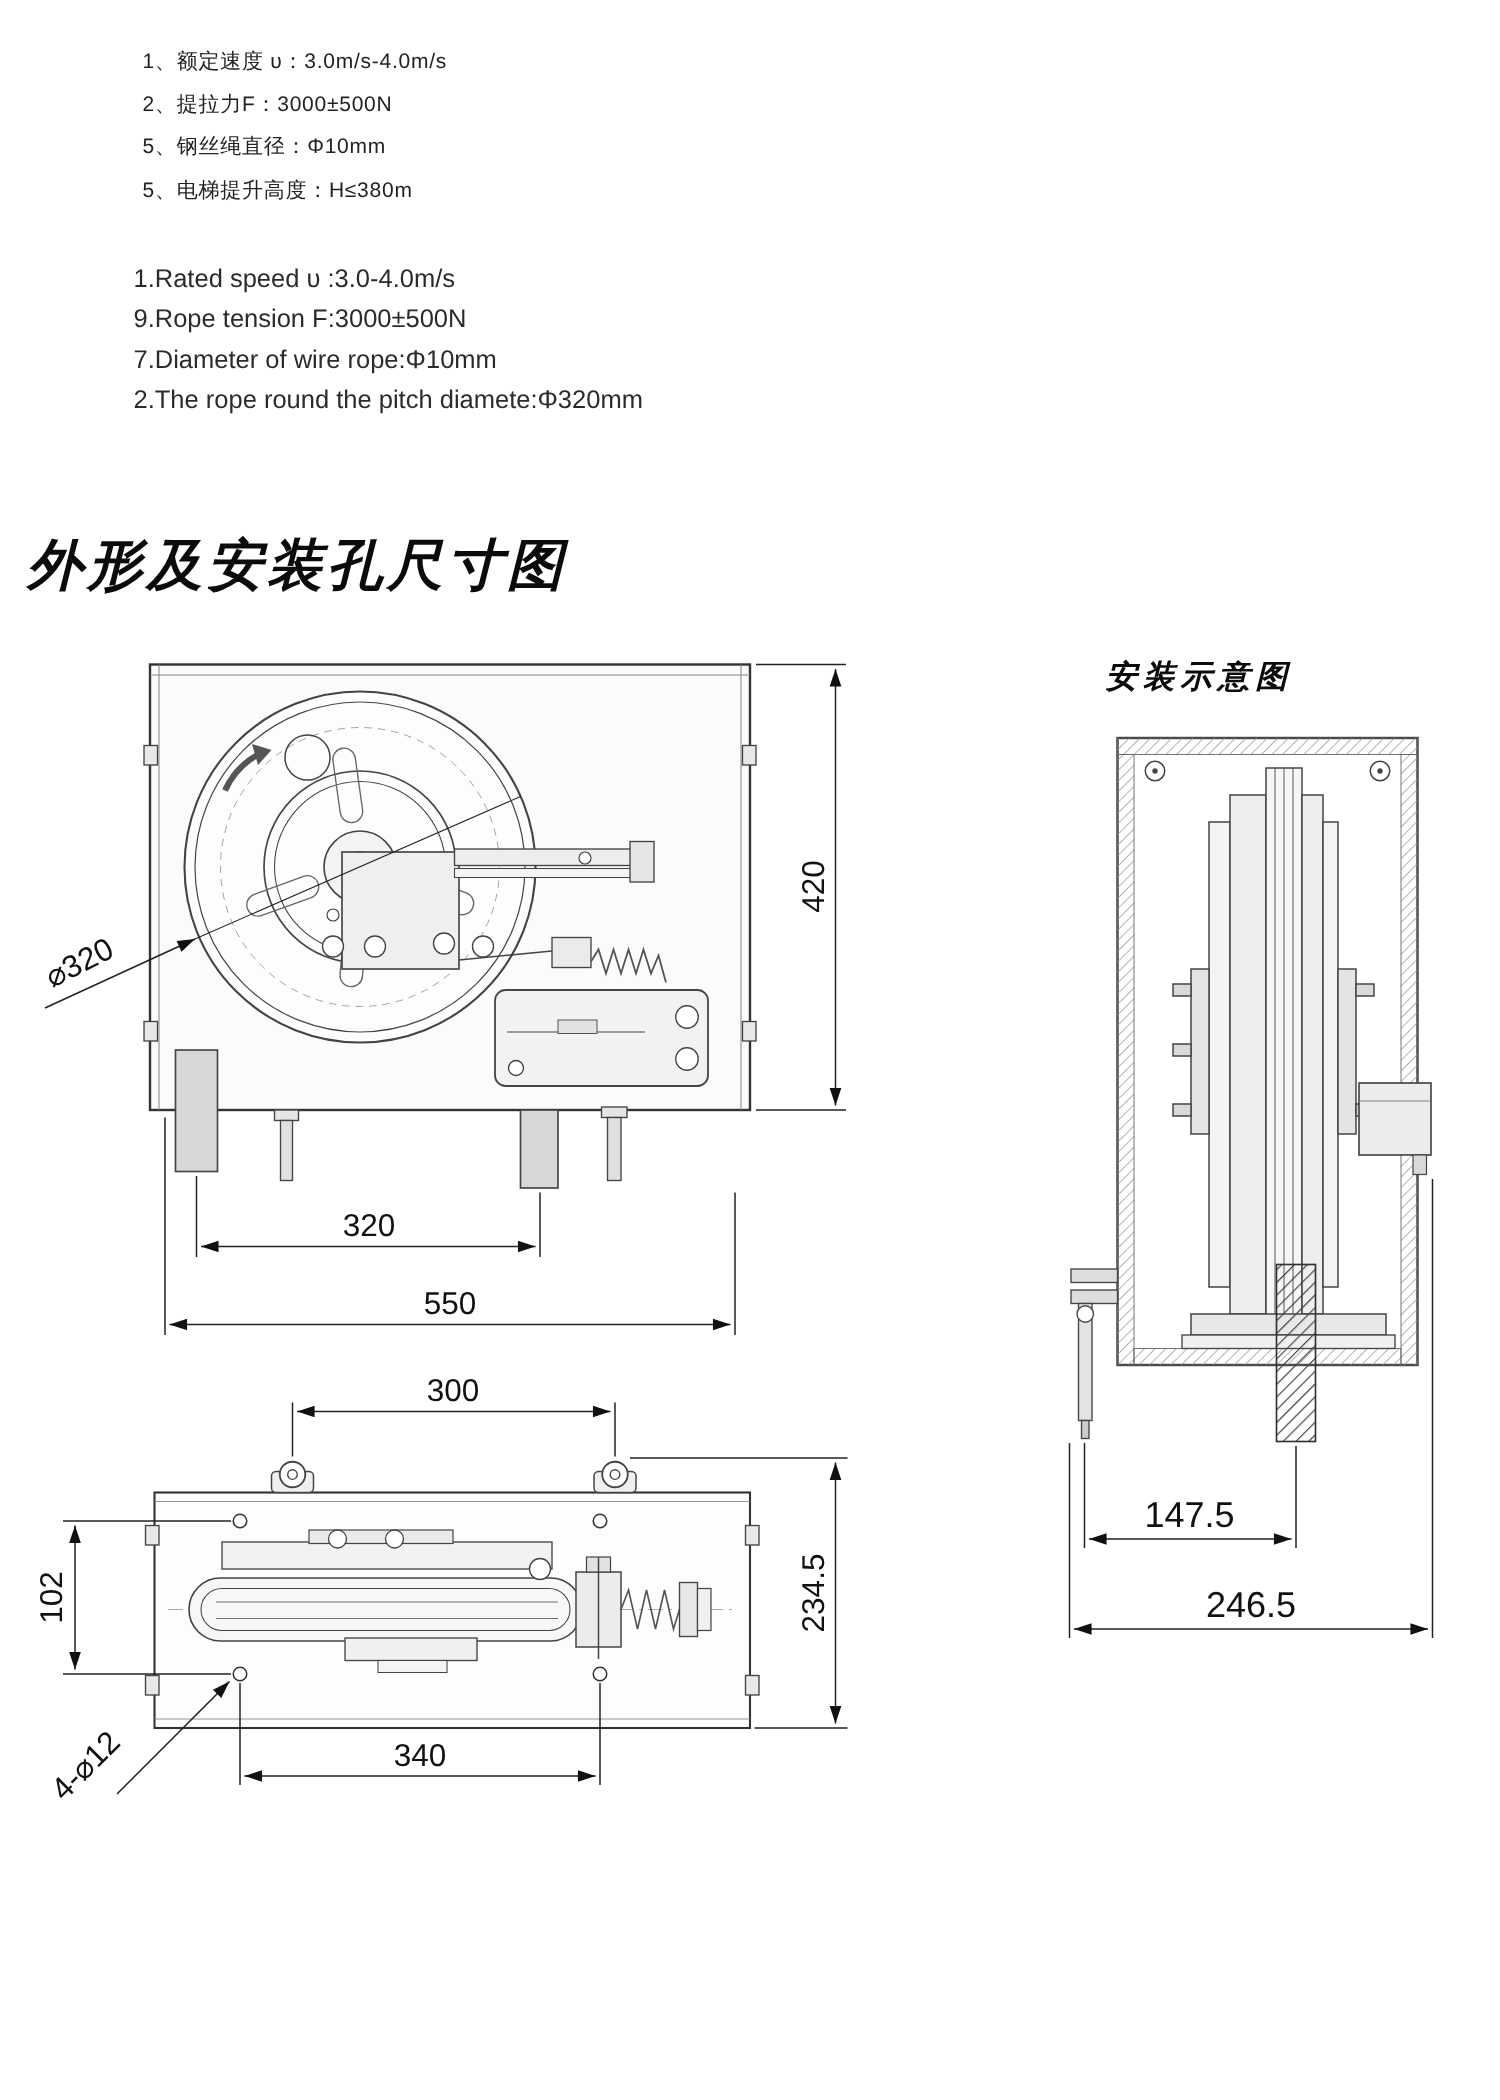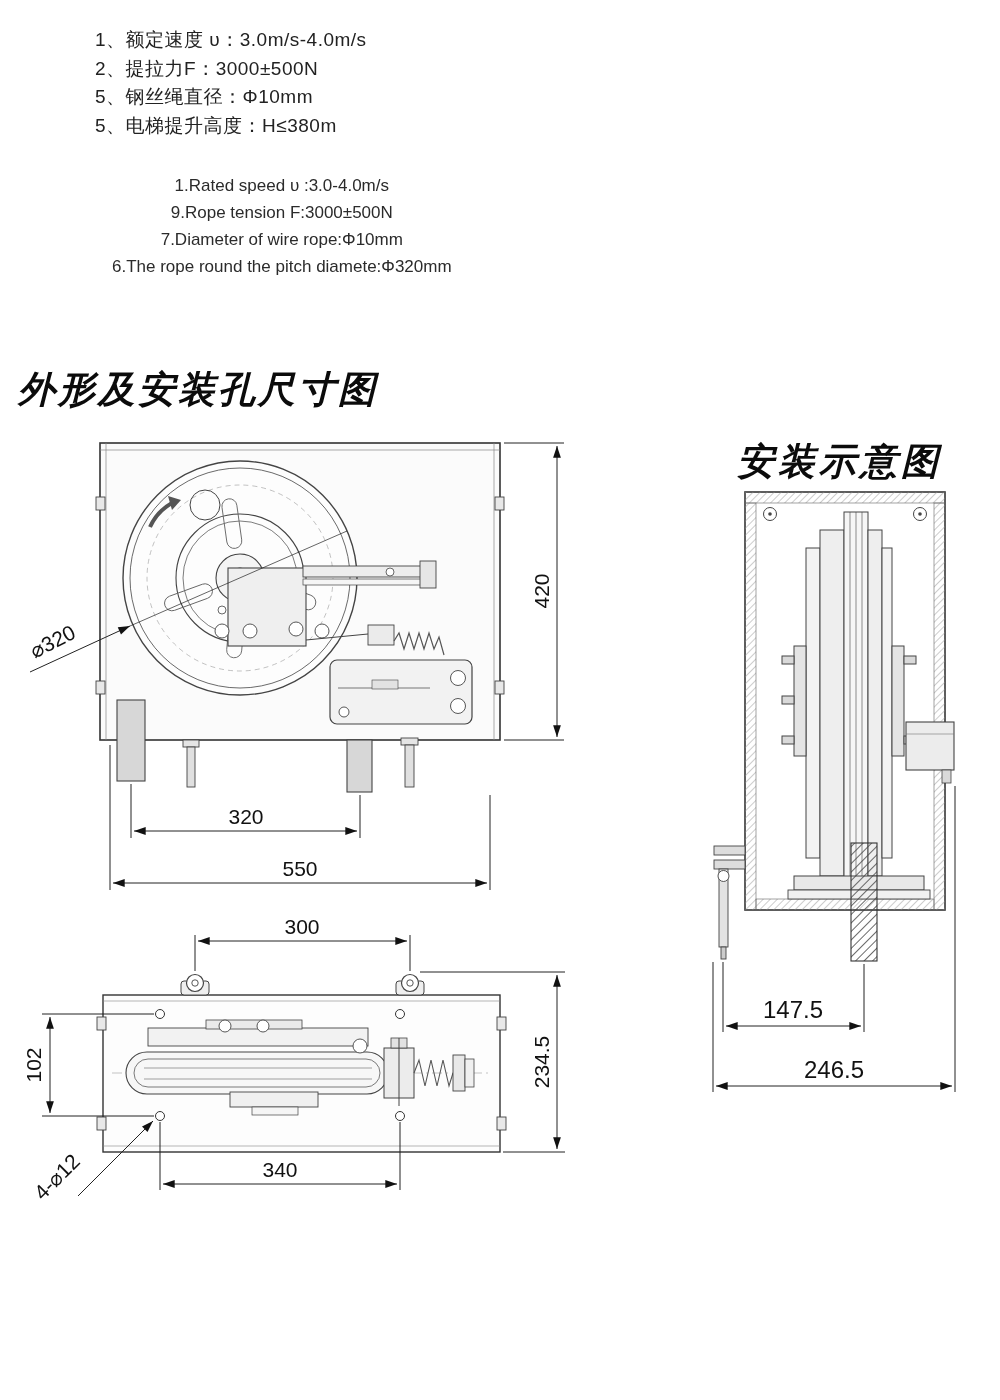--- a/index.html
+++ b/index.html
@@ -5,36 +5,35 @@
   * { margin:0; padding:0; box-sizing:border-box; }
   html,body { background:#ffffff; }
   body {
     width:1000px; height:1400px; position:relative;
     font-family:"Liberation Sans","DejaVu Sans",sans-serif;
     color:#1a1a1a; overflow:hidden;
   }
   .page { position:absolute; inset:0; background:#fff; }
 
   .specs-cn { position:absolute; left:95px; top:26px; }
-  .specs-cn .line { font-size:19px; line-height:28.5px; color:#222; letter-spacing:.5px; white-space:nowrap; }
-
-  .specs-en { position:absolute; left:112px; top:172px;text-align:center; }
+  .specs-cn .line { font-size:14px; line-height:28.5px; color:#222; letter-spacing:.5px; white-space:nowrap; }
+
+  .specs-en { position:absolute; left:89px; top:172px; }
   .specs-en .line { font-size:17px; line-height:27px; color:#2b2b2b; white-space:nowrap; }
 
   .heading-1 {
     position:absolute; left:18px; top:352px;
     font-family:"DejaVu Serif","Liberation Serif",serif;
     font-weight:700; font-style:italic; font-size:37px; letter-spacing:3px; color:#0b0b0b;
     white-space:nowrap;
-    margin-top:13px;
   }
   .heading-2 {
     position:absolute; left:737px; top:437px;
     font-family:"DejaVu Serif","Liberation Serif",serif;
-    font-weight:700; font-style:italic; font-size:37px; letter-spacing:4px; color:#0b0b0b;
+    font-weight:700; font-style:italic; font-size:21px; letter-spacing:4px; color:#0b0b0b;
     white-space:nowrap;
   }
 
   svg.drawing { position:absolute; left:0; top:0; }
   text.dim { font-family:"Liberation Sans",sans-serif; font-size:21px; fill:#111; }
   text.dim-lg { font-size:24px; }
 </style>
 </head>
 <body>
 
@@ -44,21 +43,21 @@
     <div class="line">1、额定速度 υ：3.0m/s-4.0m/s</div>
     <div class="line">2、提拉力F：3000±500N</div>
     <div class="line">5、钢丝绳直径：Φ10mm</div>
     <div class="line">5、电梯提升高度：H≤380m</div>
   </section>
 
   <section class="specs-en">
     <div class="line">1.Rated speed υ :3.0-4.0m/s</div>
     <div class="line">9.Rope tension F:3000±500N</div>
     <div class="line">7.Diameter of wire rope:Φ10mm</div>
-    <div class="line">6.The rope round the pitch diamete:Φ320mm</div>
+    <div class="line">2.The rope round the pitch diamete:Φ320mm</div>
   </section>
 
   <div class="heading-1">外形及安装孔尺寸图</div>
   <div class="heading-2">安装示意图</div>
 
   <svg class="drawing" width="1000" height="1400" viewBox="0 0 1000 1400">
     <defs>
       <marker id="arr" viewBox="0 0 10 10" refX="9.5" refY="5" markerWidth="13" markerHeight="13" orient="auto-start-reverse">
         <path d="M0.5,2 L9.5,5 L0.5,8 z" fill="#111"></path>
       </marker>

